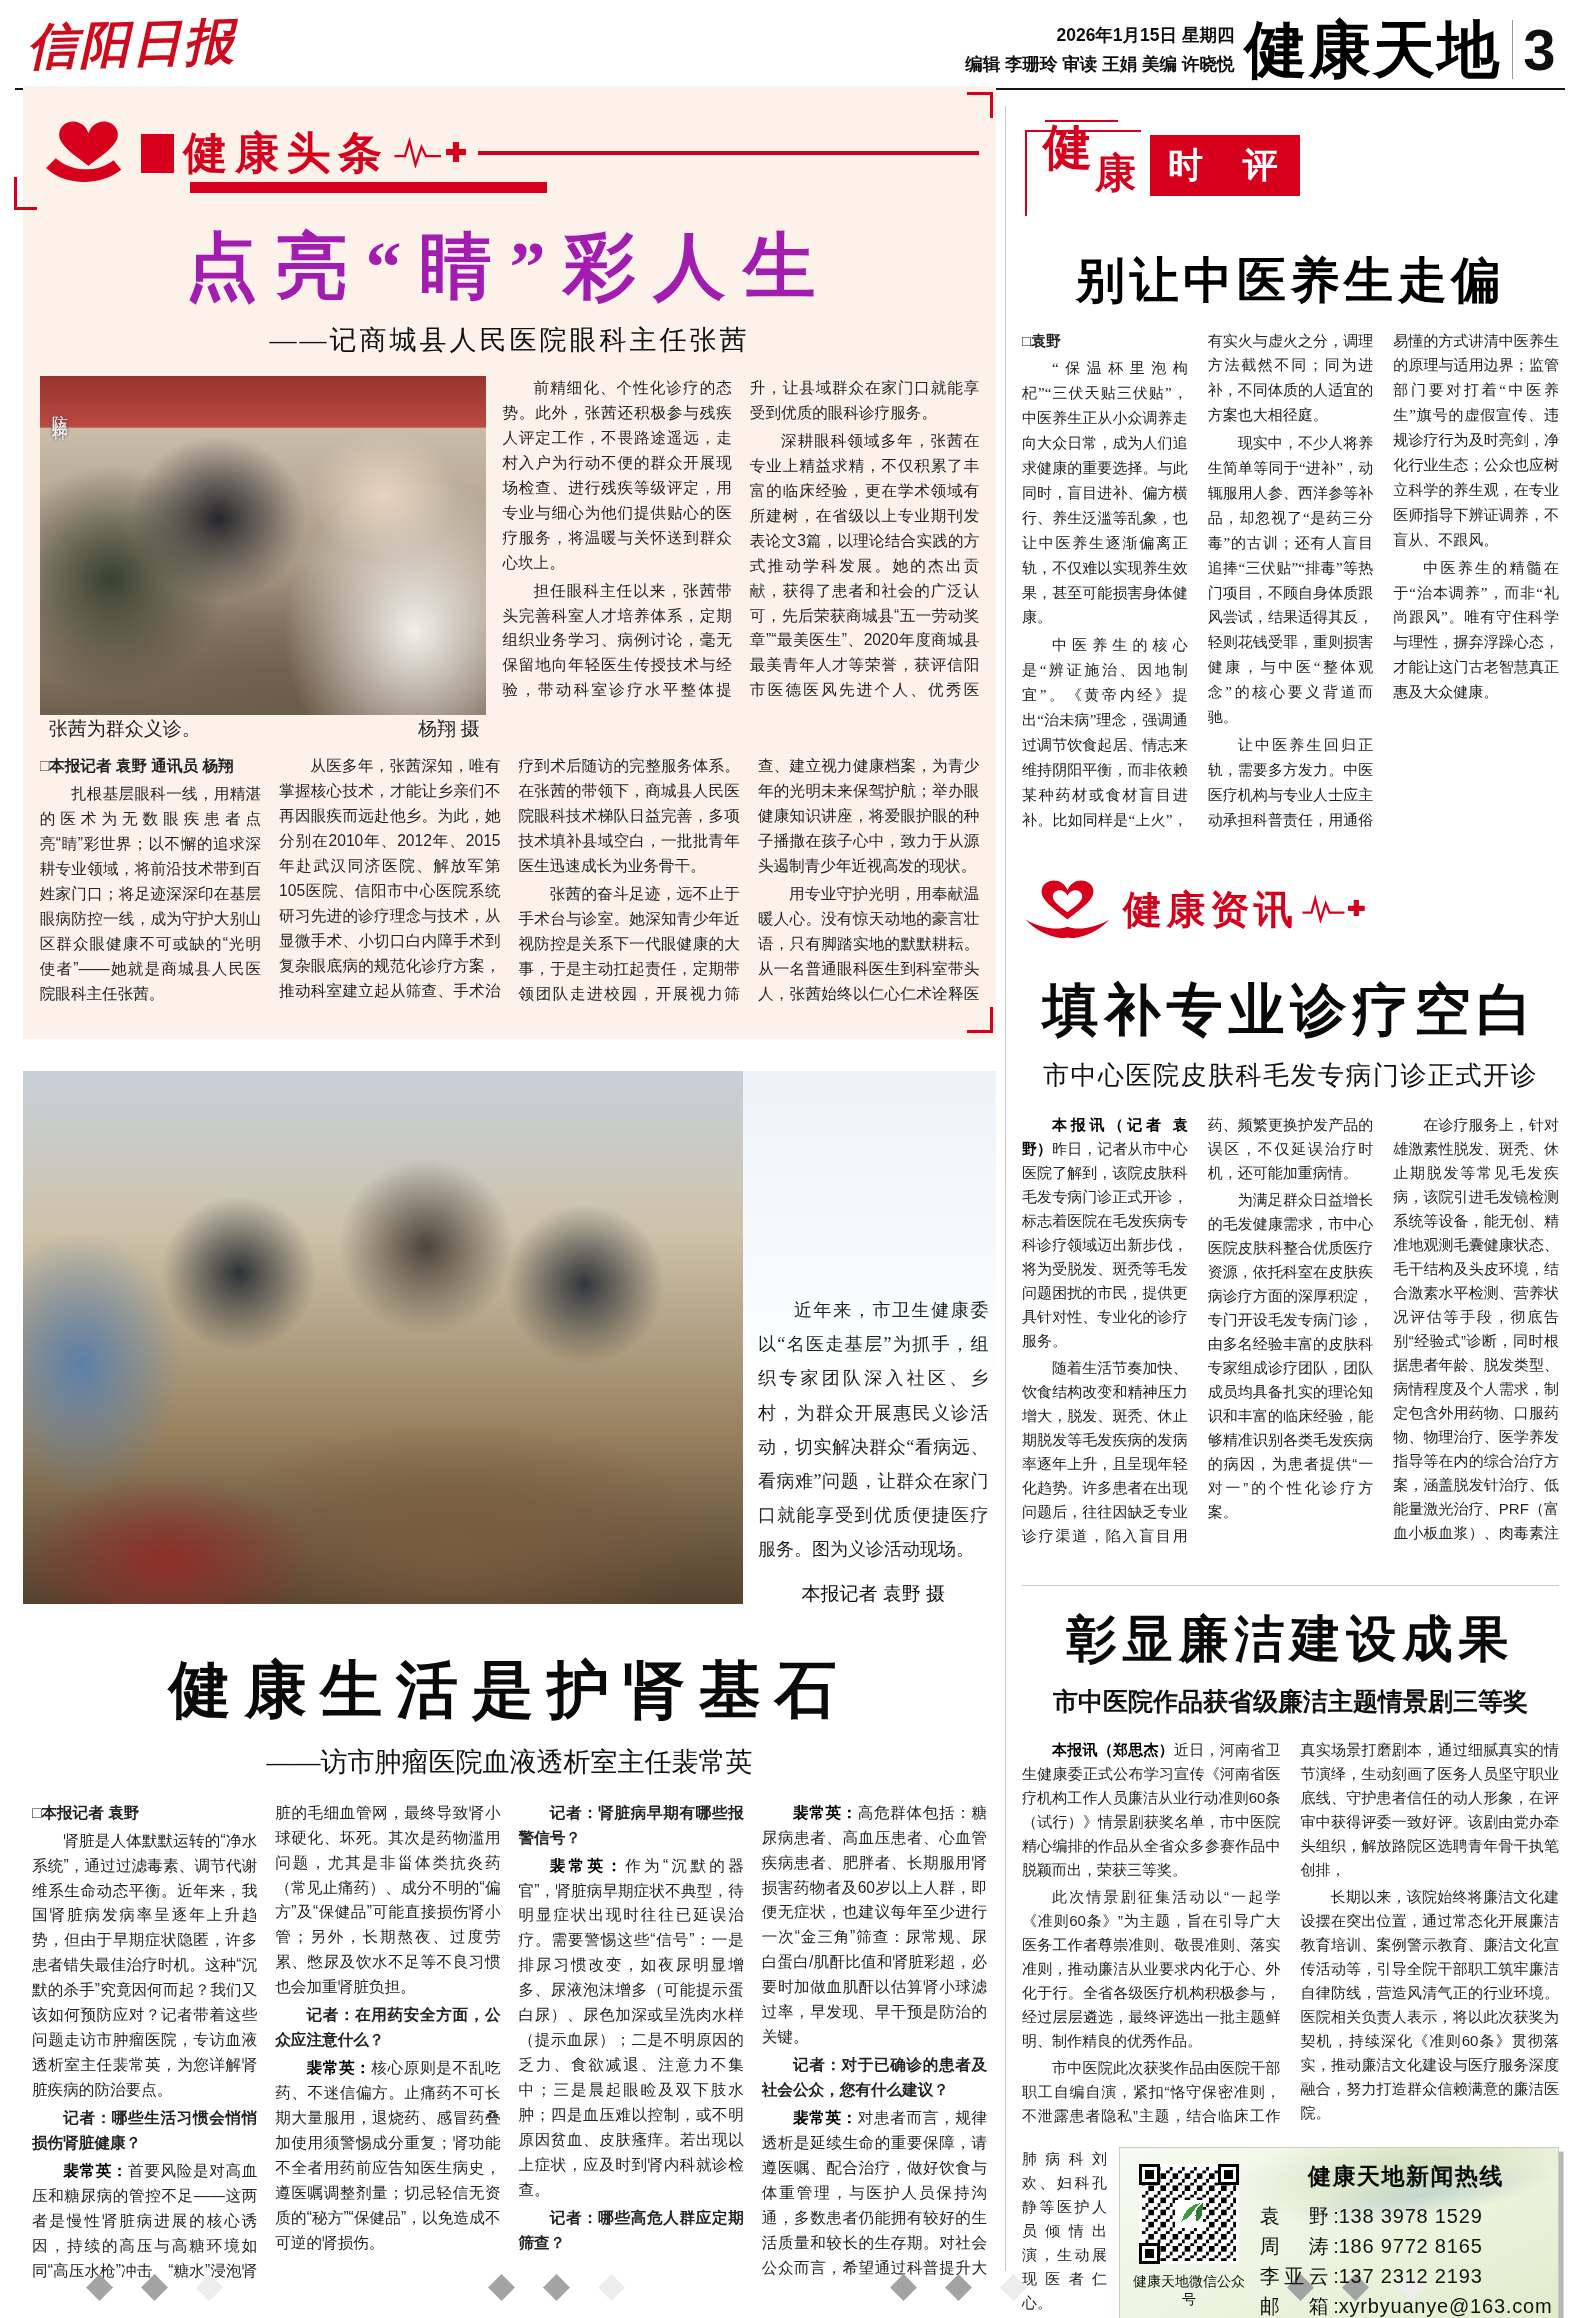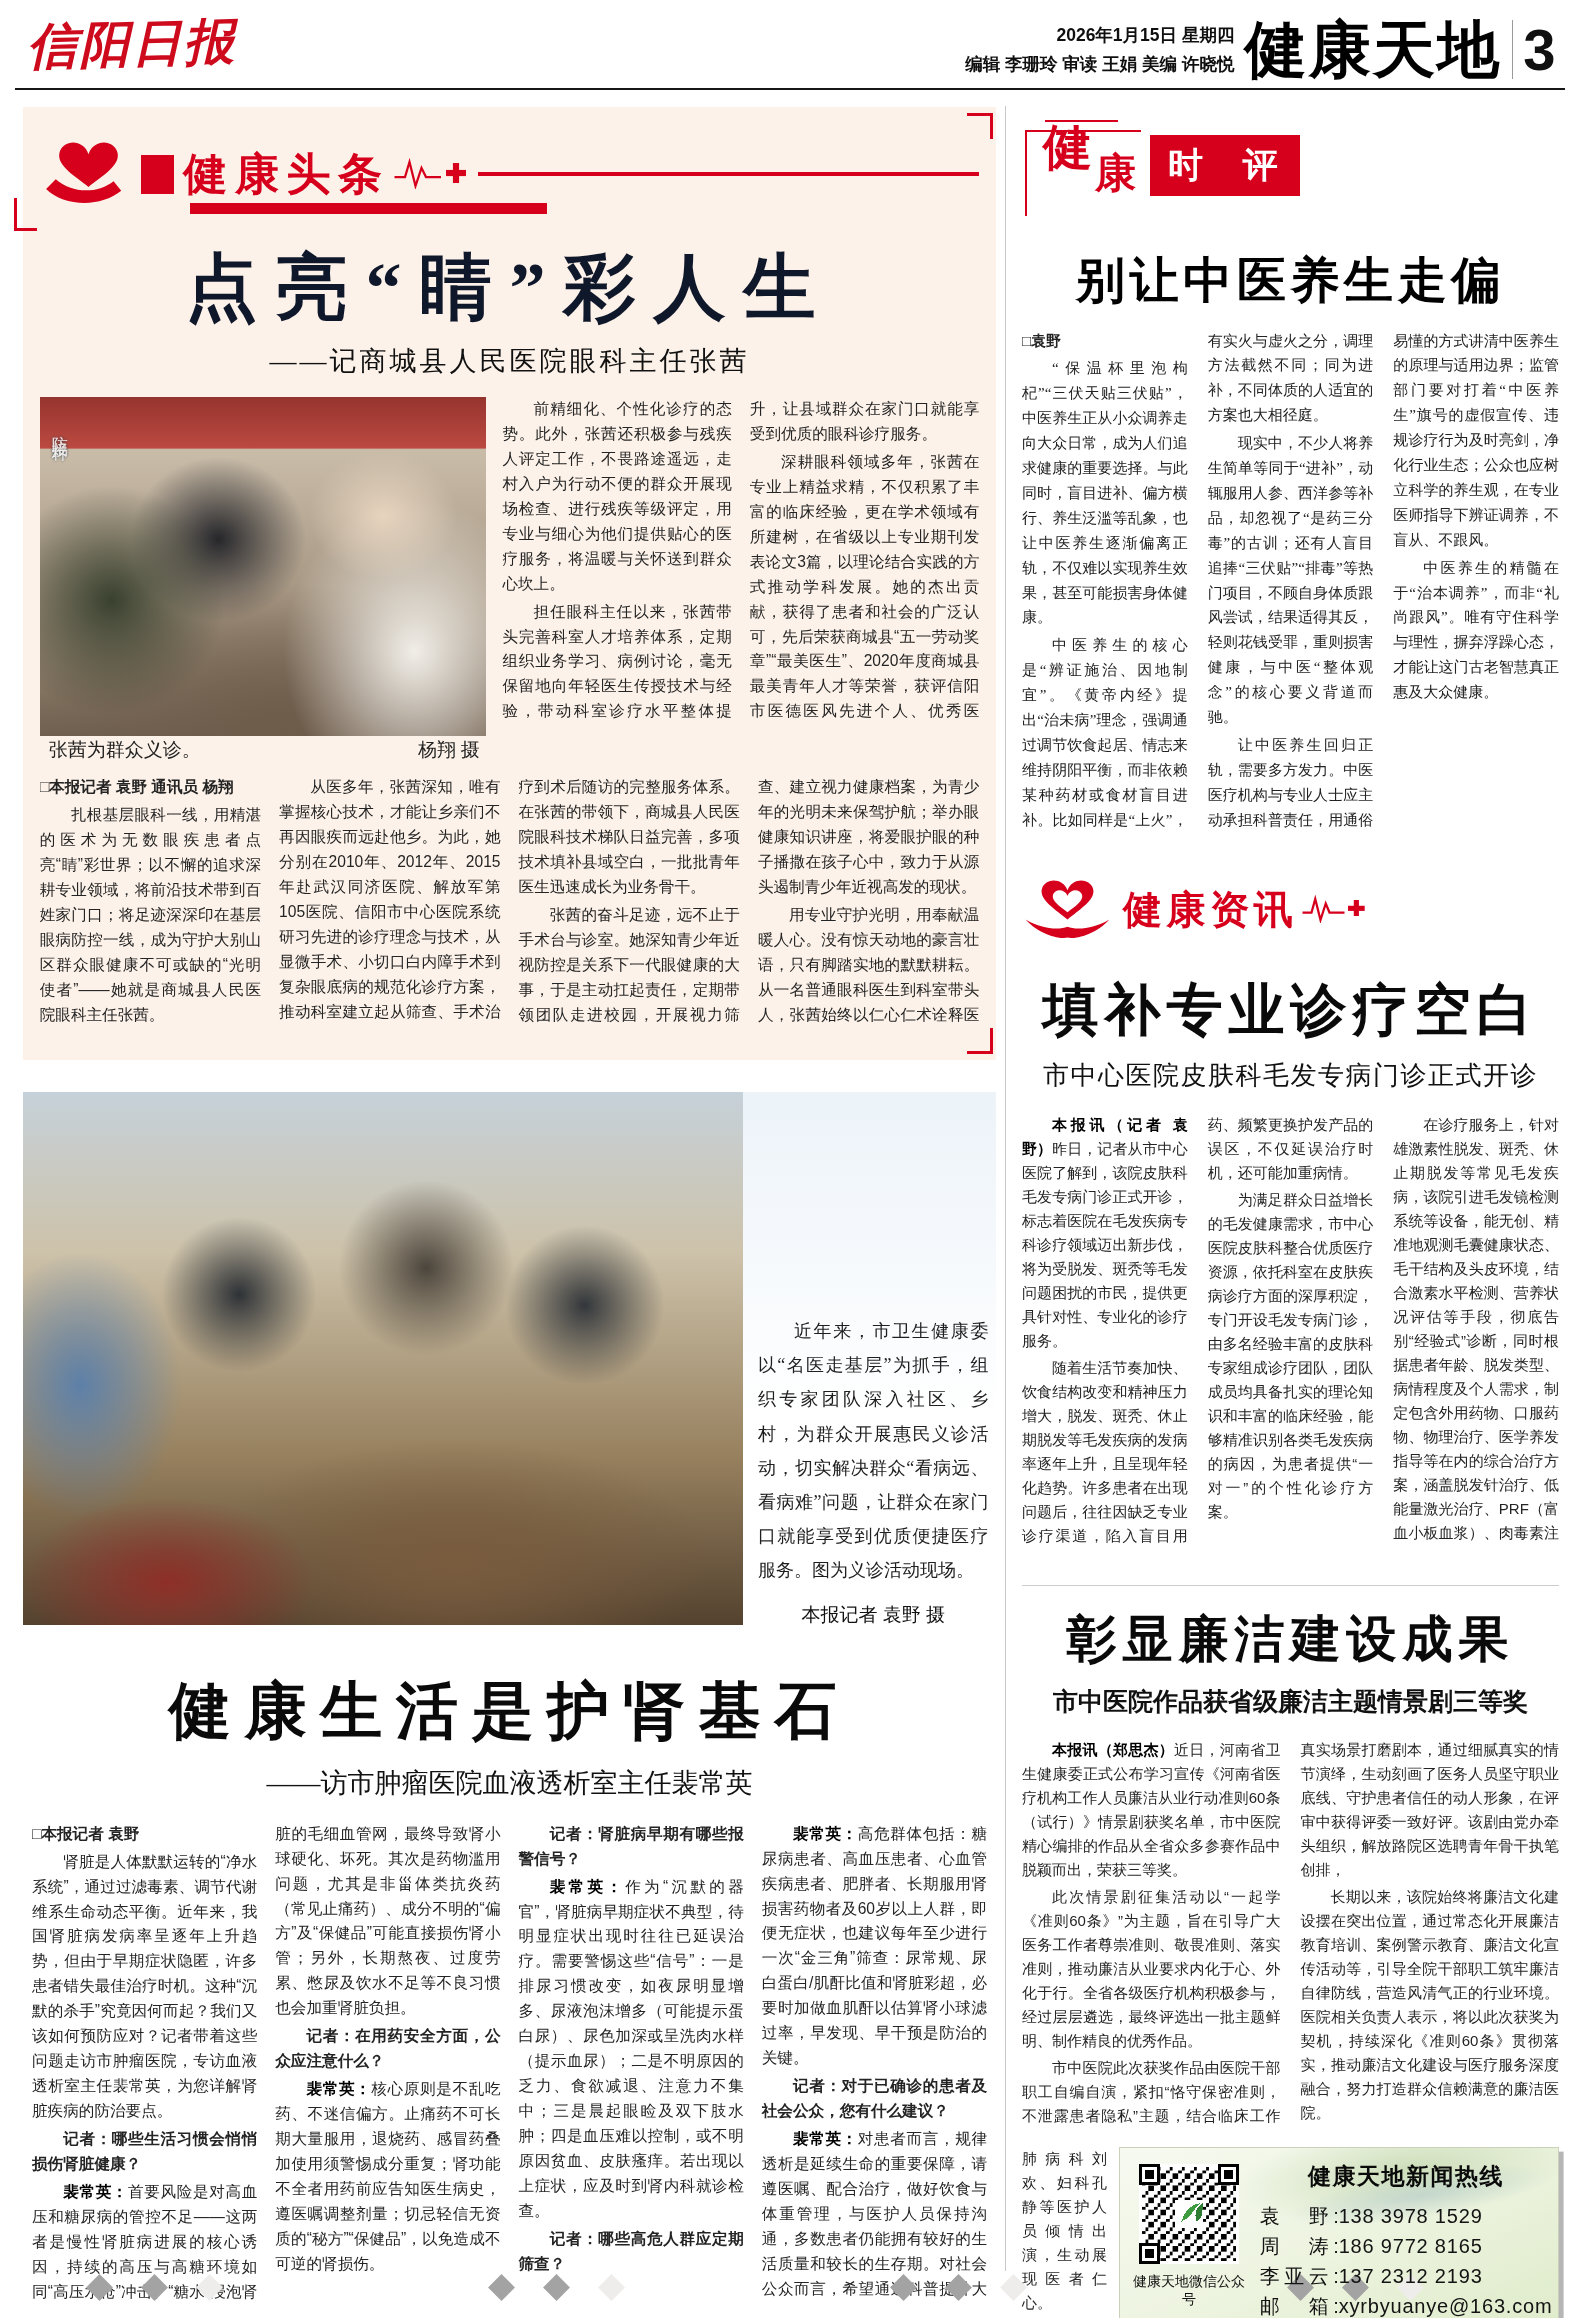--- a/index.html
+++ b/index.html
@@ -11,41 +11,41 @@
              font-size:50px;font-weight:bold;font-style:italic;color:#ce0a1d;
              letter-spacing:2.3px;transform:rotate(-1.5deg);}
   .mast-right{position:absolute;right:20px;top:7.6px;display:flex;align-items:center;gap:10px;}
   .mast-info{text-align:right;font-size:17.5px;line-height:1.65;font-weight:bold;color:#0f0f0f;}
   .mast-section{font-size:62px;font-weight:900;letter-spacing:2.3px;color:#000;}
   .mast-vrule{width:1.5px;height:59px;background:#9a9a9a;}
   .mast-pageno{font-size:58px;font-weight:bold;color:#101010;padding-right:4.6px;}
   .header-rule{position:absolute;left:15px;right:15px;top:88px;height:2.3px;background:#161616;}
 
   
-  .left-col{position:absolute;left:23px;top:107px;width:973px;}
+  .left-col{position:absolute;left:23px;top:86px;width:973px;}
   .right-col{position:absolute;left:1022px;top:103px;width:537px;}
   .divider-v{position:absolute;left:1005px;top:106px;width:0.8px;height:2165px;background:#c8c8c8;}
 
   
   .eye-panel{background:#fcf2e9;position:relative;padding:3px 16.7px 18px 16.7px;}
   .orn{position:absolute;}
   .orn-tr{right:3px;top:6px;width:23px;height:23px;border-right:3px solid #d6001c;border-top:3px solid #d6001c;}
   .orn-tl{left:-9px;top:91px;width:20px;height:30px;border-left:3px solid #d6001c;border-bottom:3px solid #d6001c;}
   .orn-br{right:3px;bottom:6px;width:23px;height:23px;border-right:3px solid #d6001c;border-bottom:3px solid #d6001c;}
 
   .badge-toutiao{display:flex;align-items:center;height:128px;position:relative;}
   .tt-block{width:33px;height:39px;background:#d6001c;margin:0 9px 0 4.6px;flex:none;}
   .tt-text{font-size:44px;font-weight:900;color:#d6001c;letter-spacing:7.6px;white-space:nowrap;}
   .tt-line{flex:1;height:3.8px;background:#d6001c;margin-left:12px;}
   .tt-underbar{position:absolute;left:150px;top:93px;width:357px;height:11.4px;background:#d6001c;}
   .ecg{margin-left:4.6px;}
   .redcross{margin-left:3px;}
 
   .eye-title{text-align:center;font-family:"Liberation Serif","DejaVu Serif",serif;font-size:72px;
-             font-weight:bold;letter-spacing:18px;color:#0f172a;margin:1.5px 0 7.6px;}
+             font-weight:bold;letter-spacing:18px;color:#a21caf;margin:1.5px 0 7.6px;}
   .eye-sub{text-align:center;font-family:"Liberation Serif","DejaVu Serif",serif;font-size:27px;
            letter-spacing:3px;color:#111;margin-bottom:18px;}
   .eye-main{display:flex;gap:16.7px;}
   .photo1{width:446px;height:339px;flex:none;position:relative;overflow:hidden;
       background:
         radial-gradient(114px 99px at 77% 35%, #e7d4bf 0%, rgba(231,212,191,0) 65%),
         radial-gradient(182px 213px at 84% 75%, #f1eee8 0%, rgba(241,238,232,0) 72%),
         radial-gradient(159px 159px at 16% 60%, #39412f 0%, rgba(57,65,47,0) 72%),
         radial-gradient(129px 121px at 40% 42%, #26272b 0%, rgba(38,39,43,0) 68%),
         radial-gradient(319px 182px at 55% 98%, #6e5c4b 0%, rgba(110,92,75,0) 80%),

